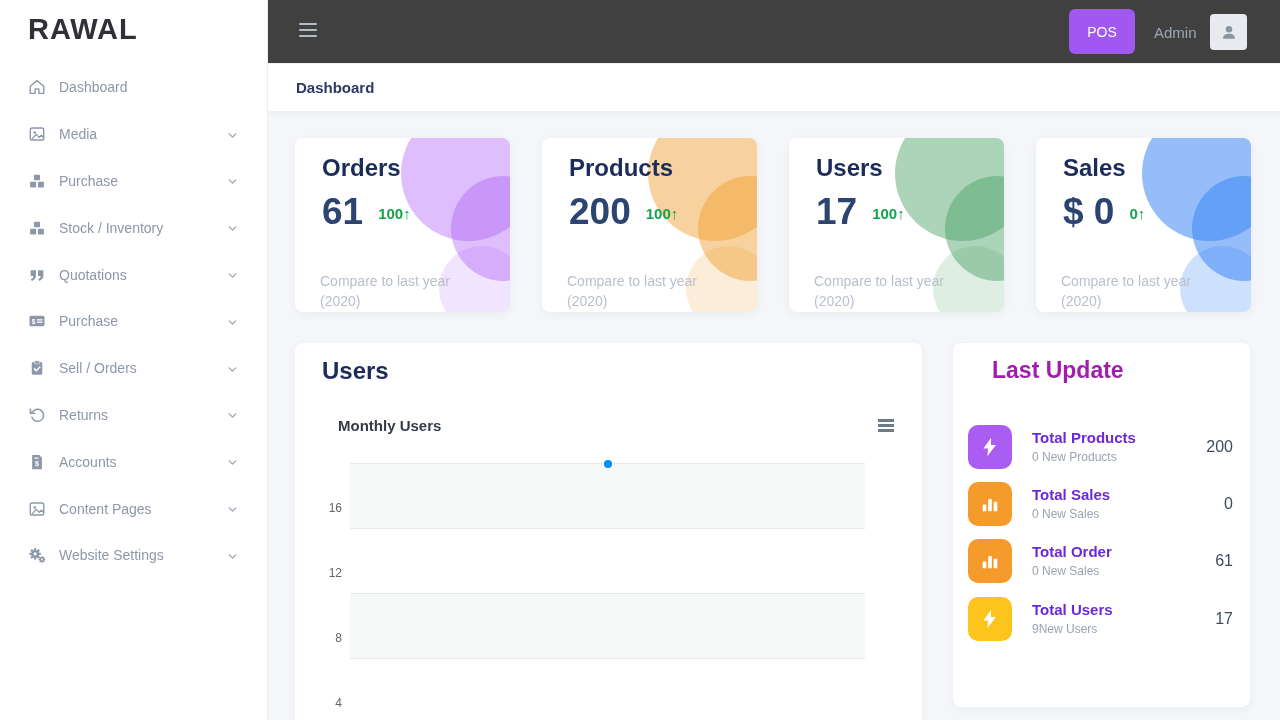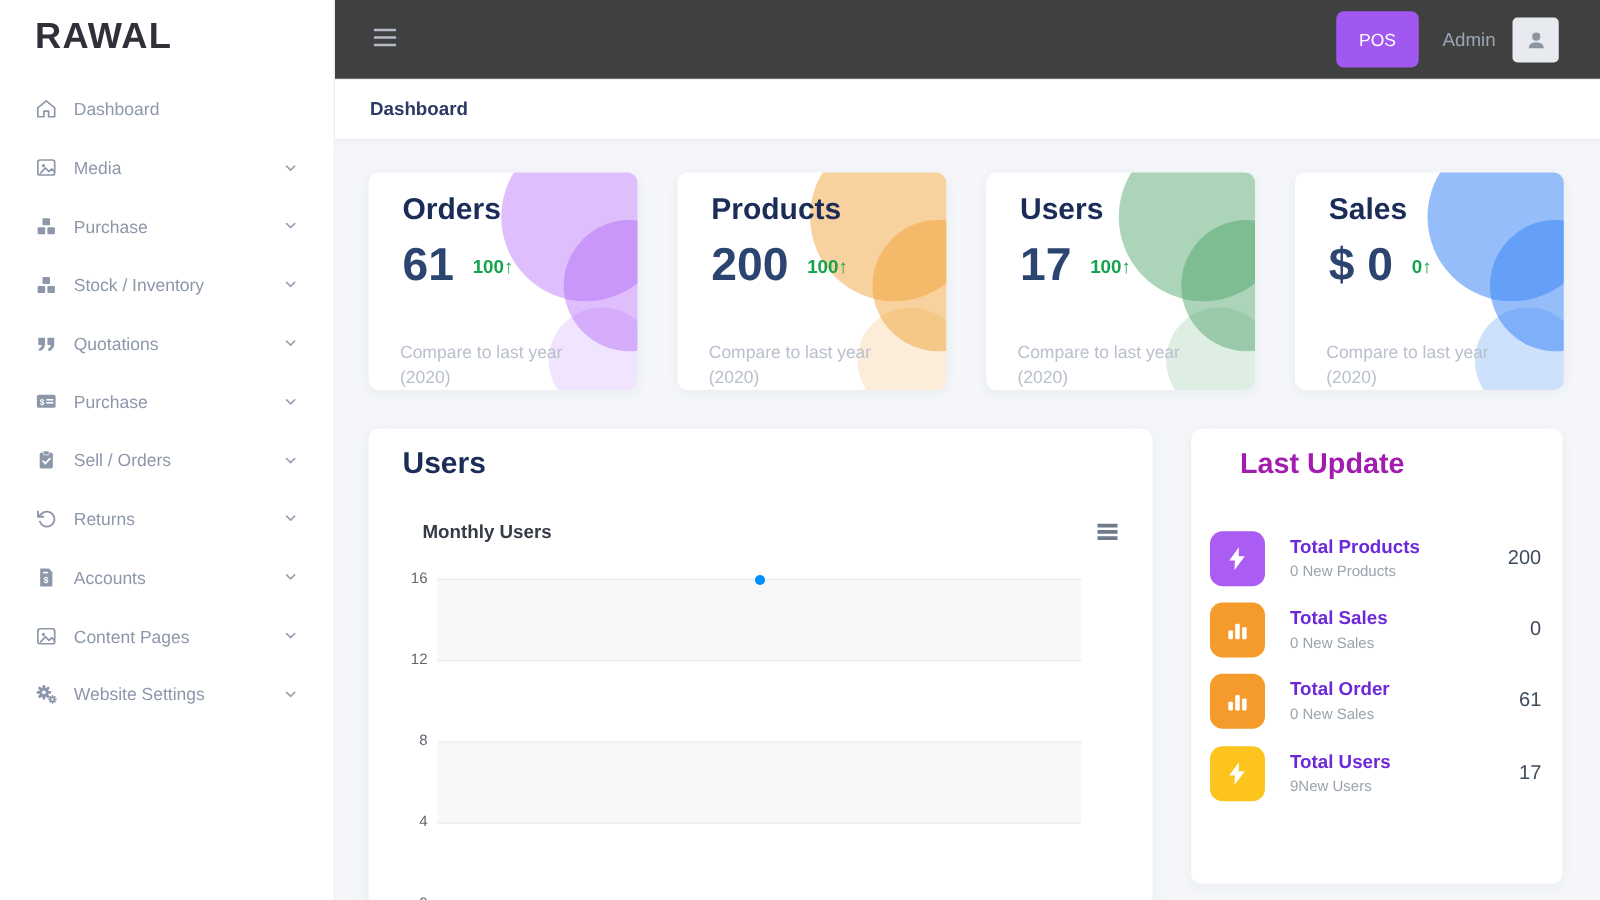--- a/index.html
+++ b/index.html
@@ -85,21 +85,21 @@
   
   .chart-card { left:295px; top:343px; width:627px; height:480px; }
   .chart-card .card-title { position:absolute; left:27px; top:14px; font-size:24px; font-weight:700; color:#1b2c59; }
   .chart-subtitle { position:absolute; left:25px; top:74px; font-size:15px; font-weight:700; color:#343b47;margin-left:18px; }
   .chart-menu { position:absolute; right:28px; top:76px; width:16px; cursor:pointer; }
   .chart-menu span { display:block; width:16px; height:2.6px; background:#6e7b8a; margin-bottom:2.4px; }
   .plot { position:absolute; left:55px; top:120px; width:515px; height:330px; }
   .plot .band { position:absolute; left:0; width:515px; height:65px; }
   .plot .band.gray { background:#f7f8f8; }
   .plot .gline { position:absolute; left:0; width:515px; height:1px; background:#e7e9ec; }
-  .ytick { position:absolute; width:44px; text-align:right; font-size:12px; color:#5f666e; }
+  .ytick { position:absolute; width:44px; text-align:right; font-size:12px; color:#5f666e;margin-top:46px; }
   .dot { position:absolute; width:8px; height:8px; border-radius:50%; background:#008FFB; }
   
   .update-card { left:953px; top:343px; width:297px; height:364px; }
   .update-card .card-title { position:absolute; left:15px; top:14px; font-size:23px; font-weight:700; color:#a21caf;margin-left:24px; }
   .u-row { position:absolute; left:15px; width:267px; height:44px; }
   .u-icon { position:absolute; left:0; top:0; width:44px; height:44px; border-radius:10px; display:flex; align-items:center; justify-content:center; }
   .u-icon svg { width:22px; height:22px; }
   .bg-purple { background:#ab5cf2; } .bg-orange { background:#f59b2c; } .bg-yellow { background:#fcc41d; }
   .u-title { position:absolute; left:64px; top:4px; font-size:15px; font-weight:700; color:#6d28d9; }
   .u-sub { position:absolute; left:64px; top:25px; font-size:12px; color:#9aa3b0; }

